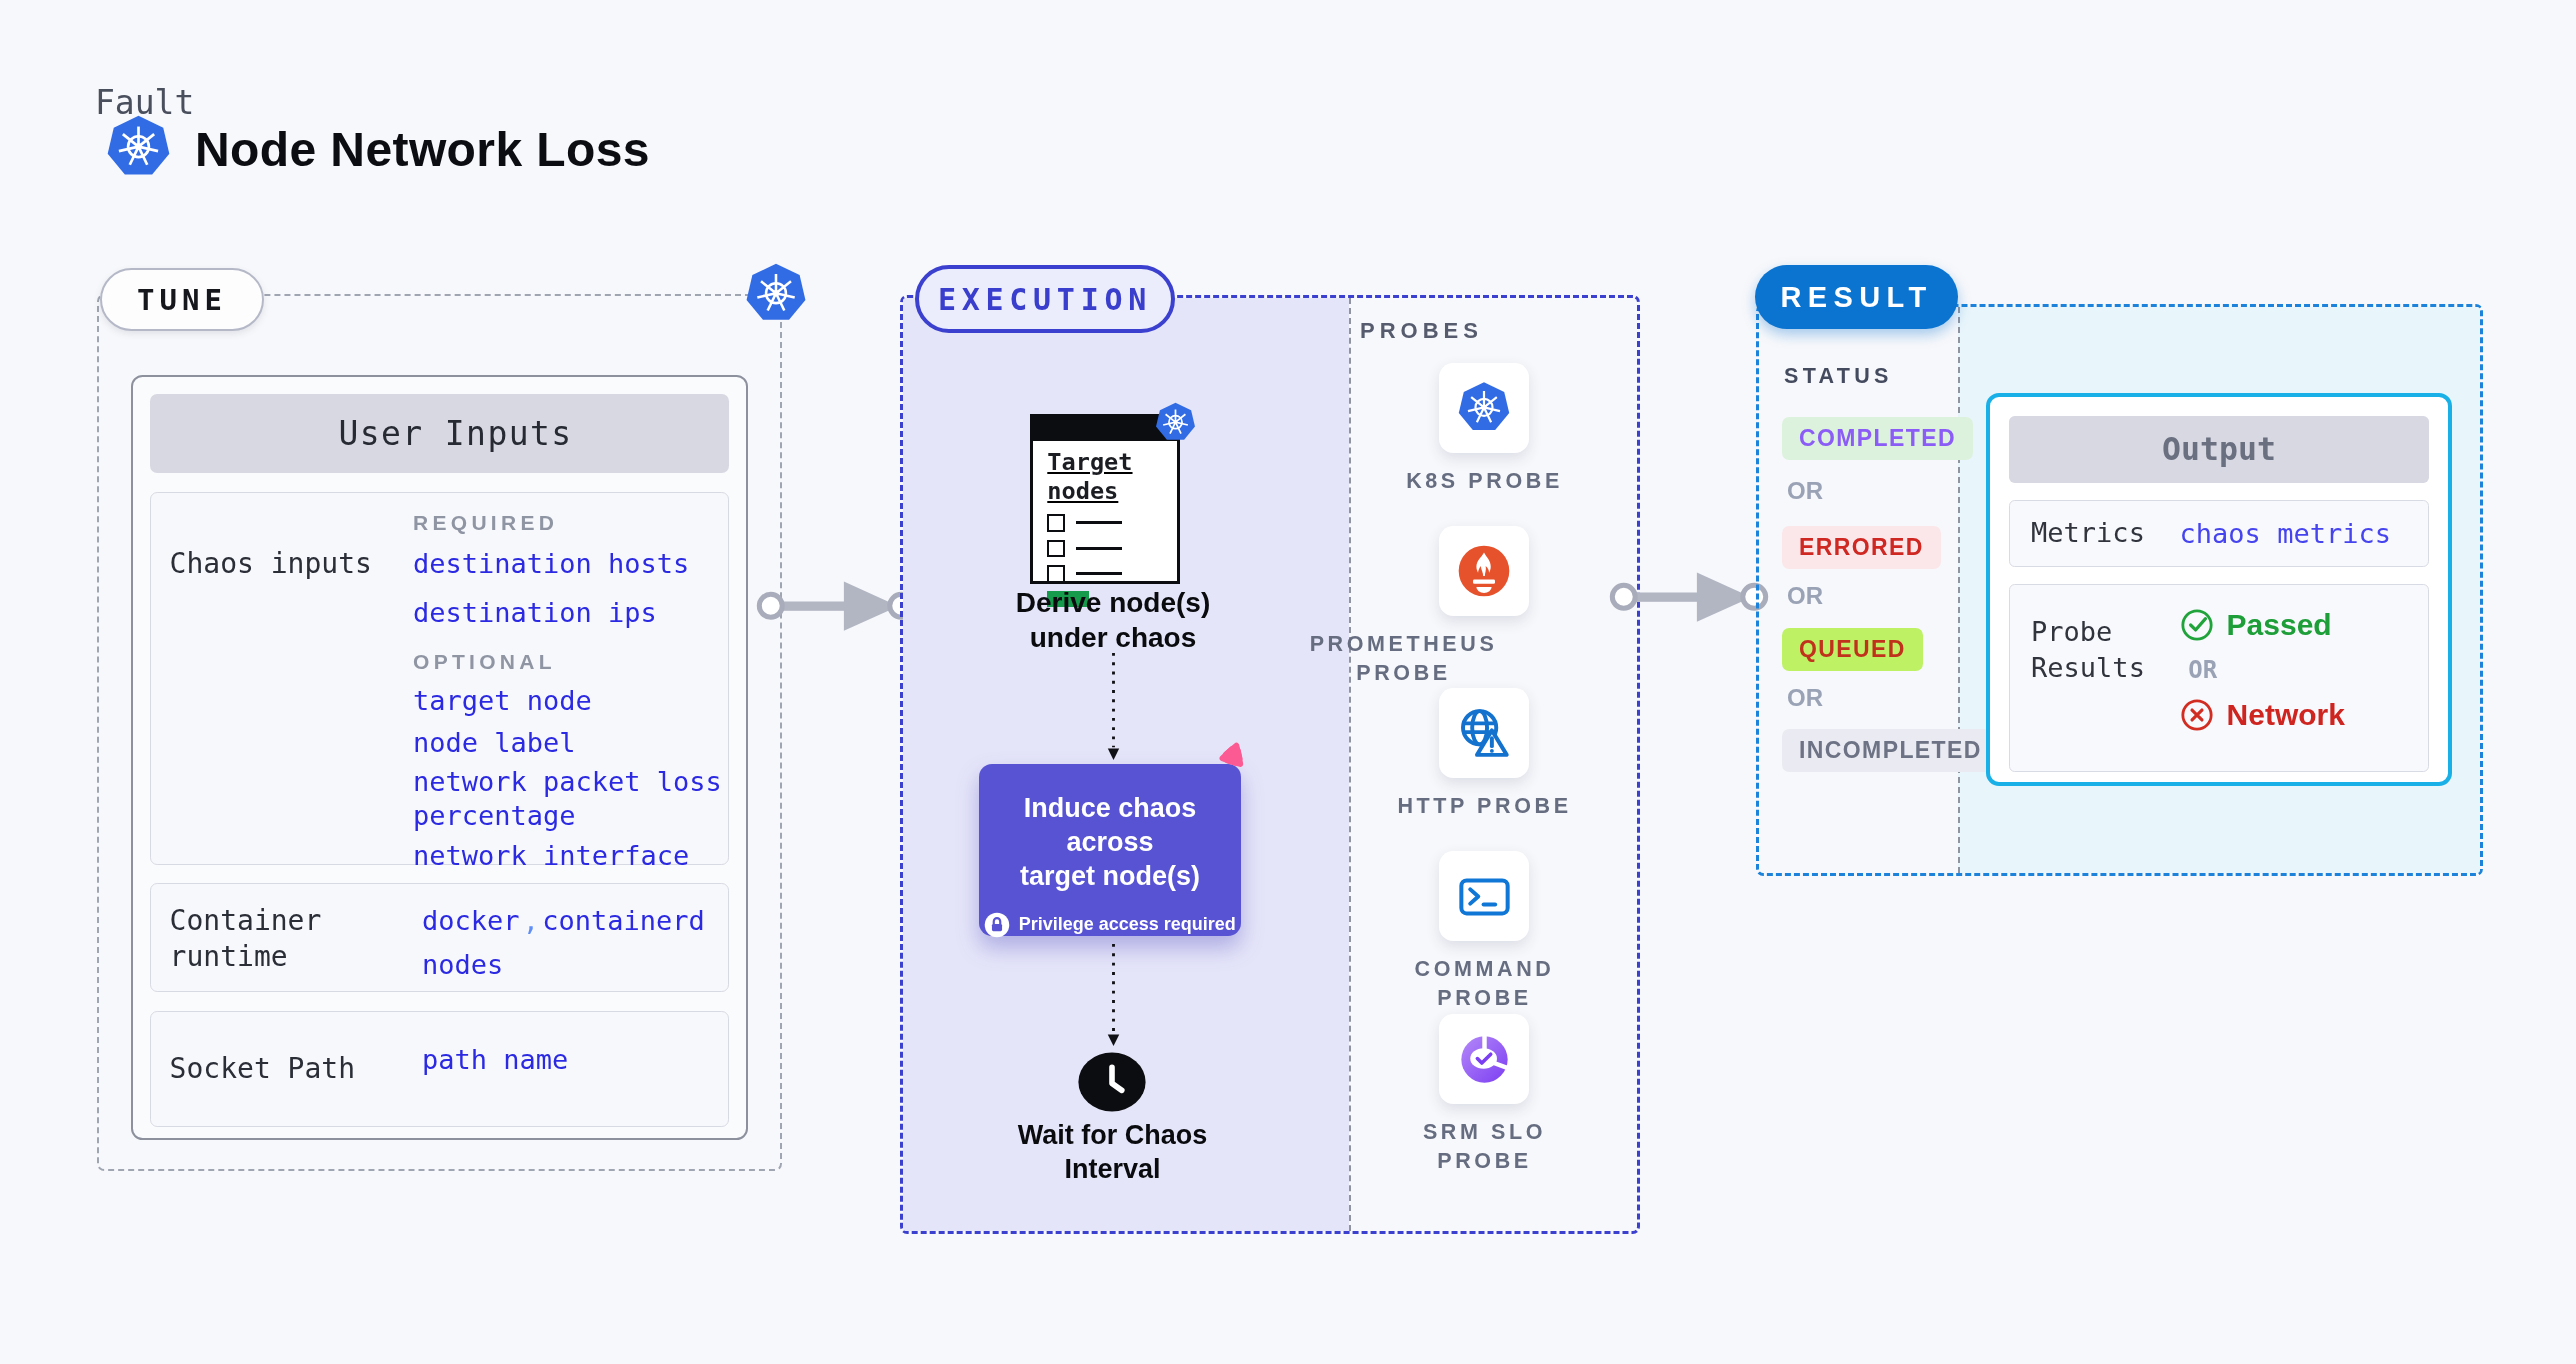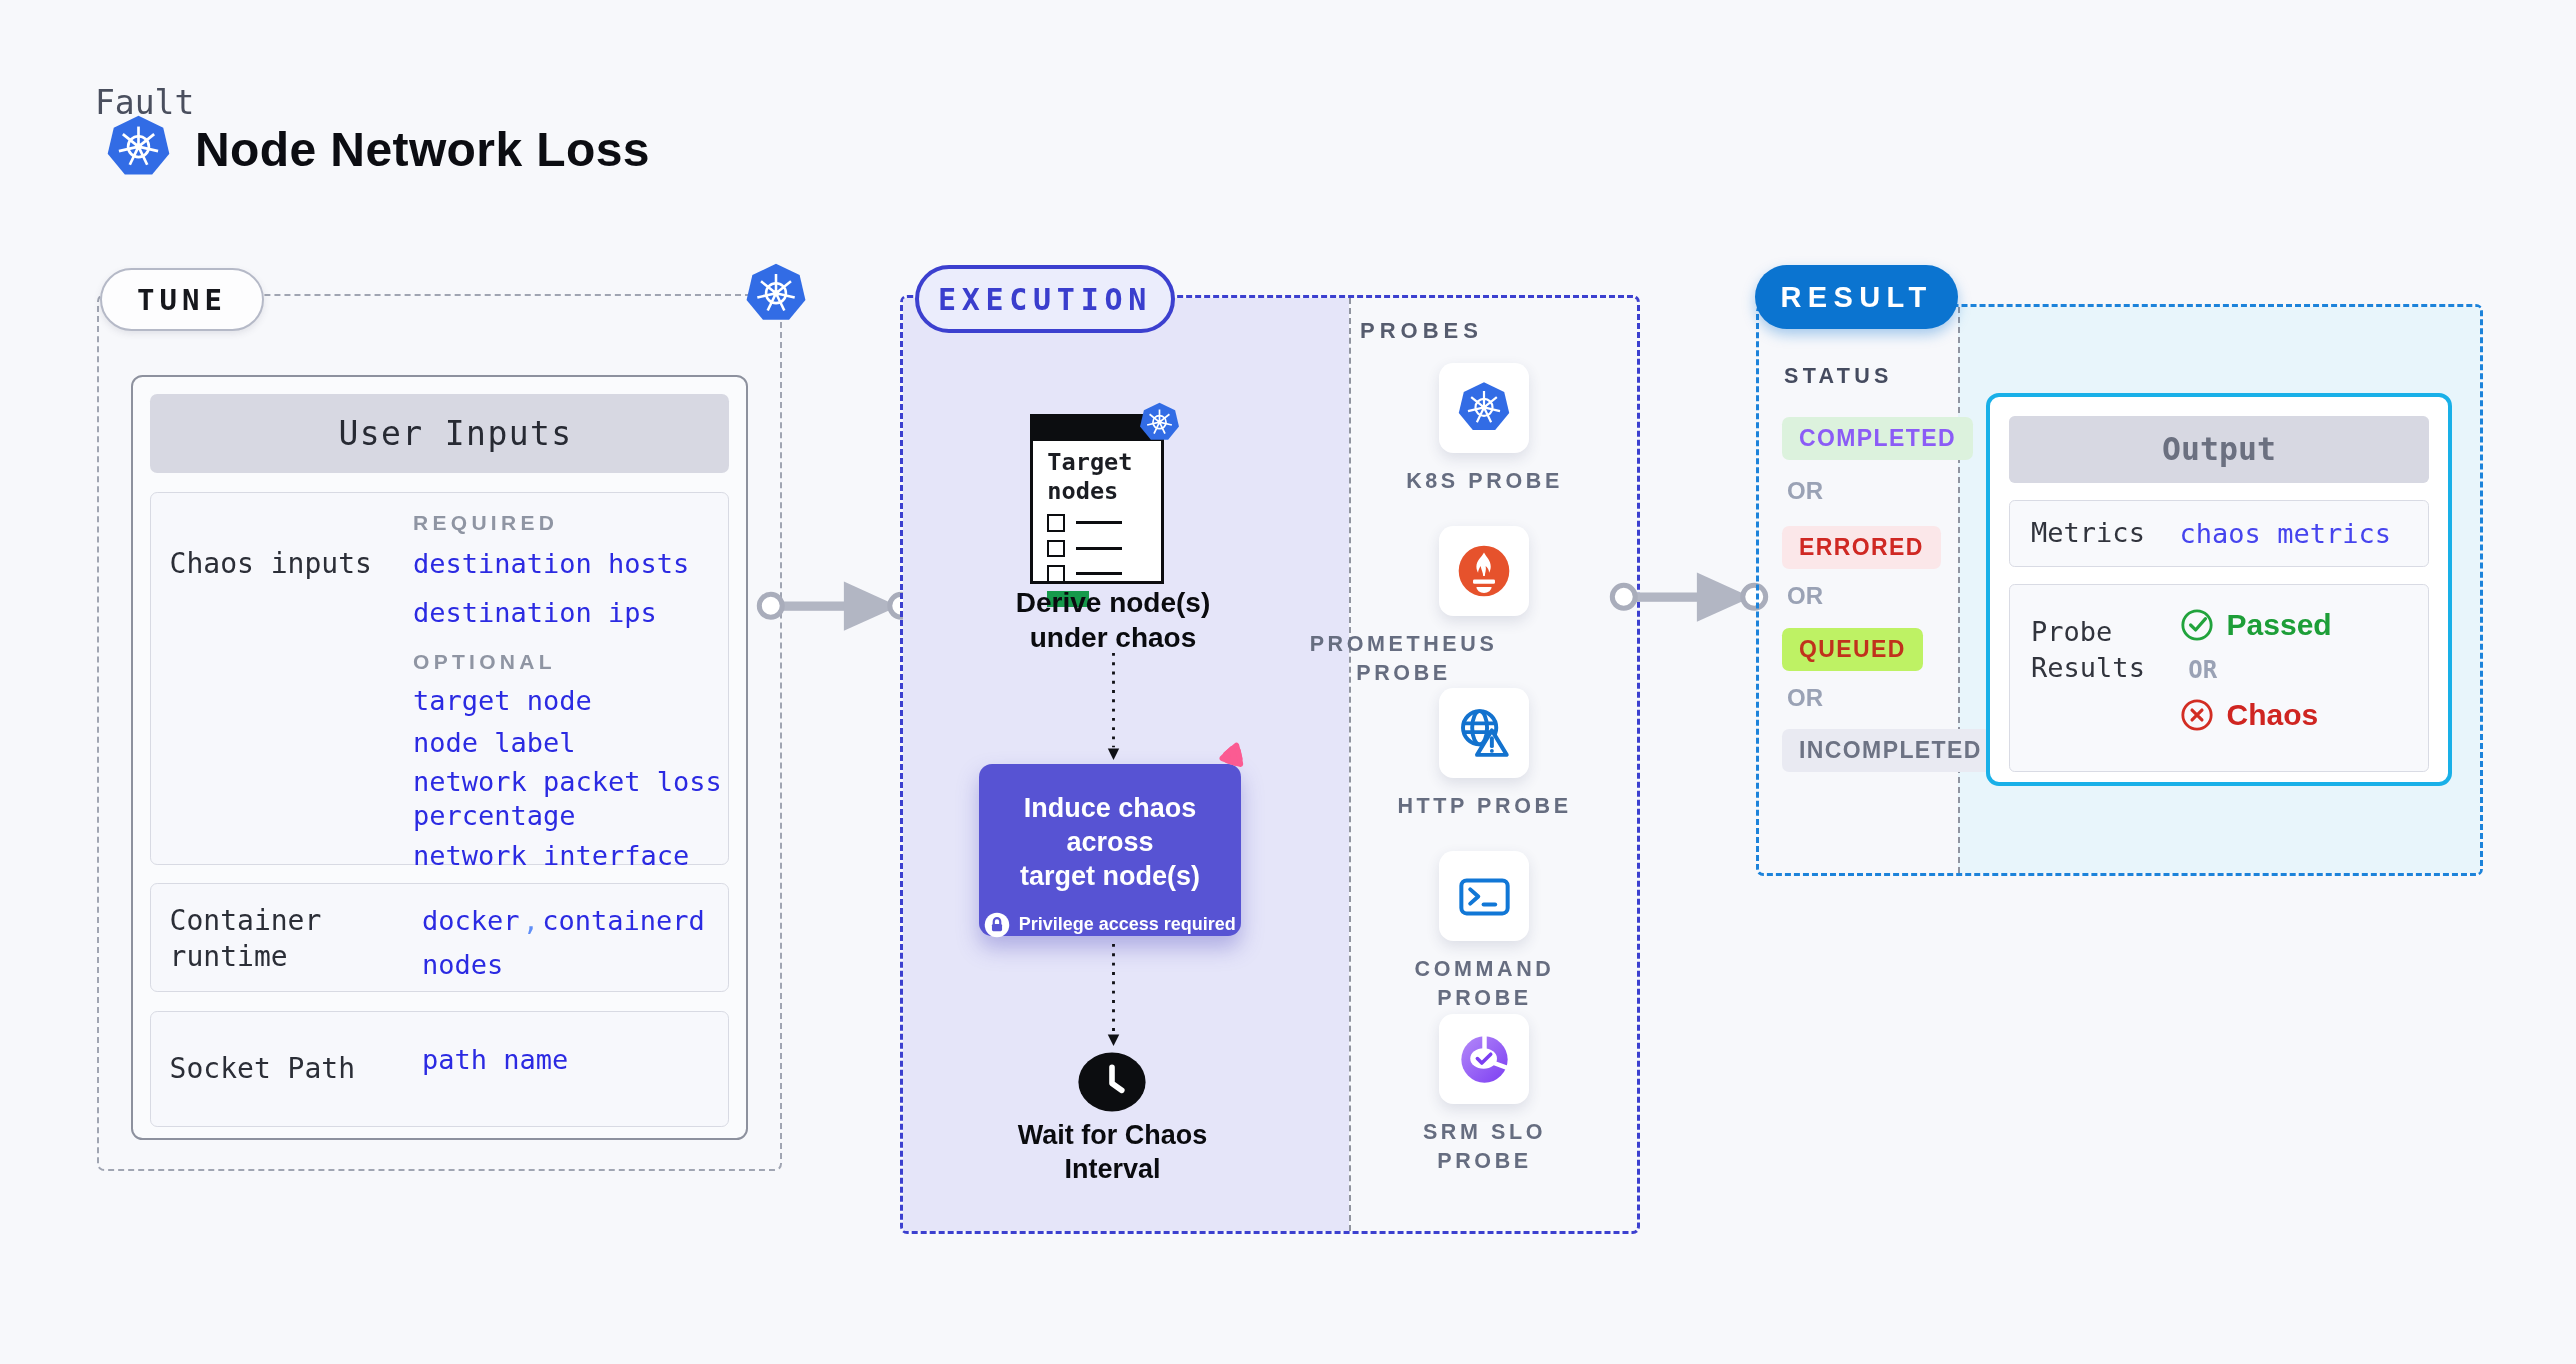--- a/index.html
+++ b/index.html
@@ -46,21 +46,21 @@
   .req-label{font-size:21px;font-weight:bold;letter-spacing:4.3px;color:#8f95a3;font-family:"Liberation Sans",sans-serif;}
   .link{font-size:27px;color:#2b2ae2;line-height:34px;}
   .link-sep{color:#5f8ef7;}
   .two-line{width:315px;}
 
   
   .flow-arrow{pointer-events:none;}
 
   
   .probes-label{left:1360px;top:318px;font-size:22px;font-weight:bold;letter-spacing:5px;color:#565c6e;}
-  .target-card{left:1030px;top:414px;width:134px;height:170px;background:#fff;border:3.6px solid #0c0d10;box-sizing:border-box;}
+  .target-card{left:1030px;top:414px;width:150px;height:170px;background:#fff;border:3.6px solid #0c0d10;box-sizing:border-box;text-decoration:underline;}
   .target-topbar{height:24px;background:#0c0d10;}
   .target-body{padding:7.2px 0 0 14.3px;}
   .target-title{font-size:23.6px;font-weight:bold;line-height:29px;color:#1b1d23;font-family:"DejaVu Sans Mono",monospace;}
   .chk-row{display:flex;align-items:center;margin-top:7.9px;}
   .chk-box{width:13.6px;height:13.6px;border:2.1px solid #0c0d10;}
   .chk-line{width:46px;height:2.9px;background:#0c0d10;margin-left:11.5px;}
   .target-green{width:42px;height:15.8px;background:#169a4b;margin-top:8.6px;}
   .k8s-target-badge{position:absolute;top:-15.8px;right:-20px;width:43px;height:44px;}
   .derive{left:994px;top:585px;width:238px;text-align:center;font-size:28px;font-weight:bold;line-height:35px;color:#0a0b0f;}
   .induce{left:979px;top:764px;width:262px;height:172px;background:#5753d3;border-radius:13px;
@@ -365,20 +365,20 @@
             <path d="M15 24 l7 7 l14 -16" stroke="#21a33c" stroke-width="4.5" fill="none" stroke-linecap="round" stroke-linejoin="round"></path>
           </svg>
           <span class="pr-text-pass">Passed</span>
         </div>
         <div class="pr-or mono">OR</div>
         <div class="pr-line">
           <svg width="34" height="34" viewBox="0 0 48 48">
             <circle cx="24" cy="24" r="20" stroke="#d22d23" stroke-width="4" fill="none"></circle>
             <path d="M17 17 l14 14 M31 17 l-14 14" stroke="#d22d23" stroke-width="4.5" stroke-linecap="round"></path>
           </svg>
-          <span class="pr-text-fail">Chaos</span>
+          <span class="pr-text-fail">Network</span>
         </div>
       </div>
     </div>
   </div>
 
 </div>
 
 
 </body></html>

